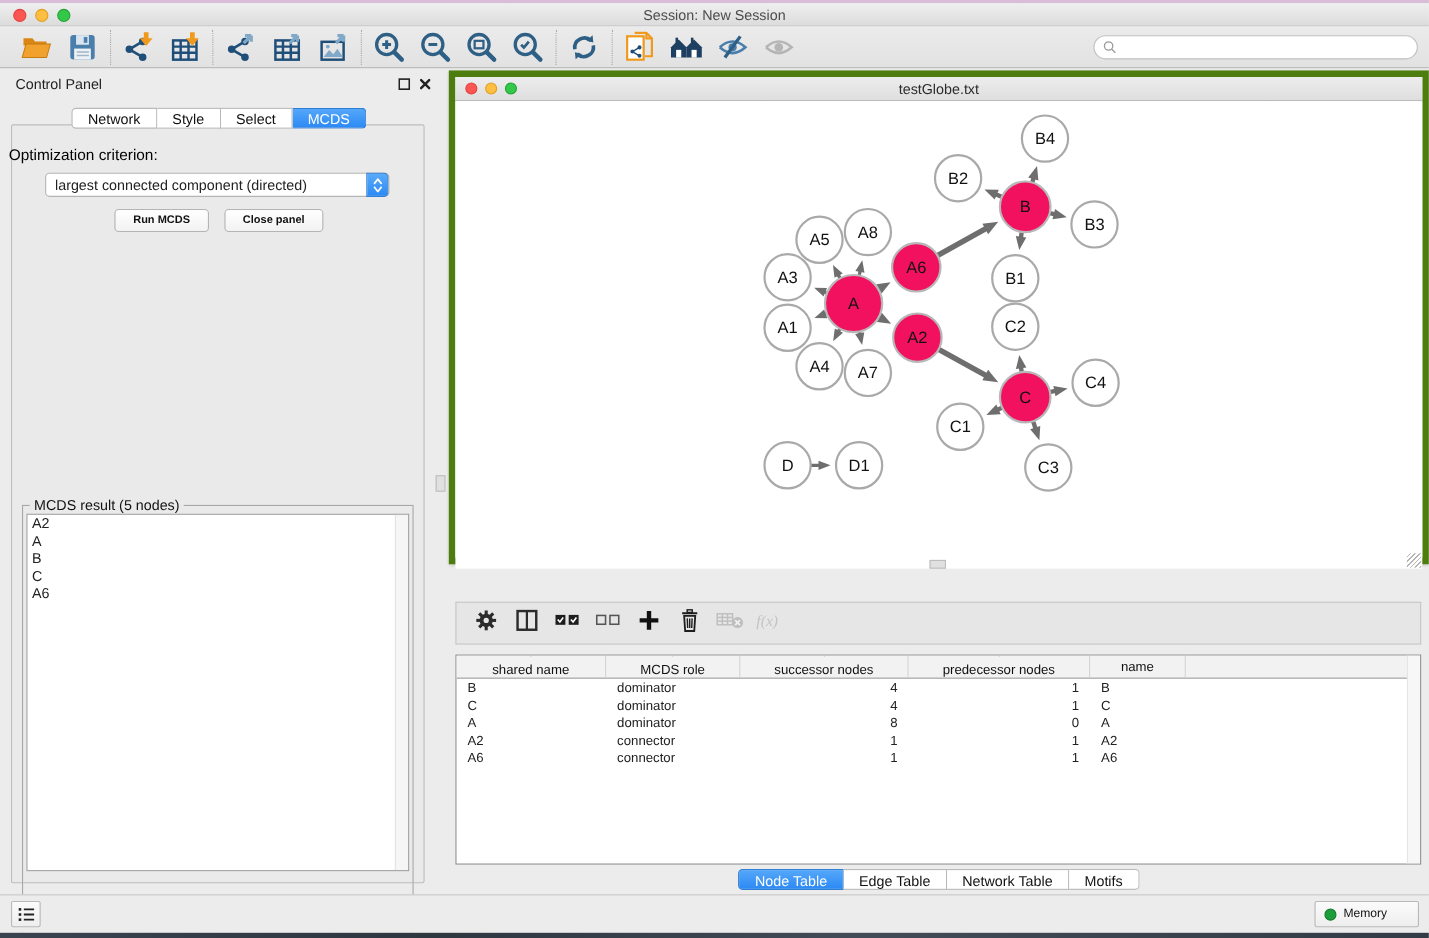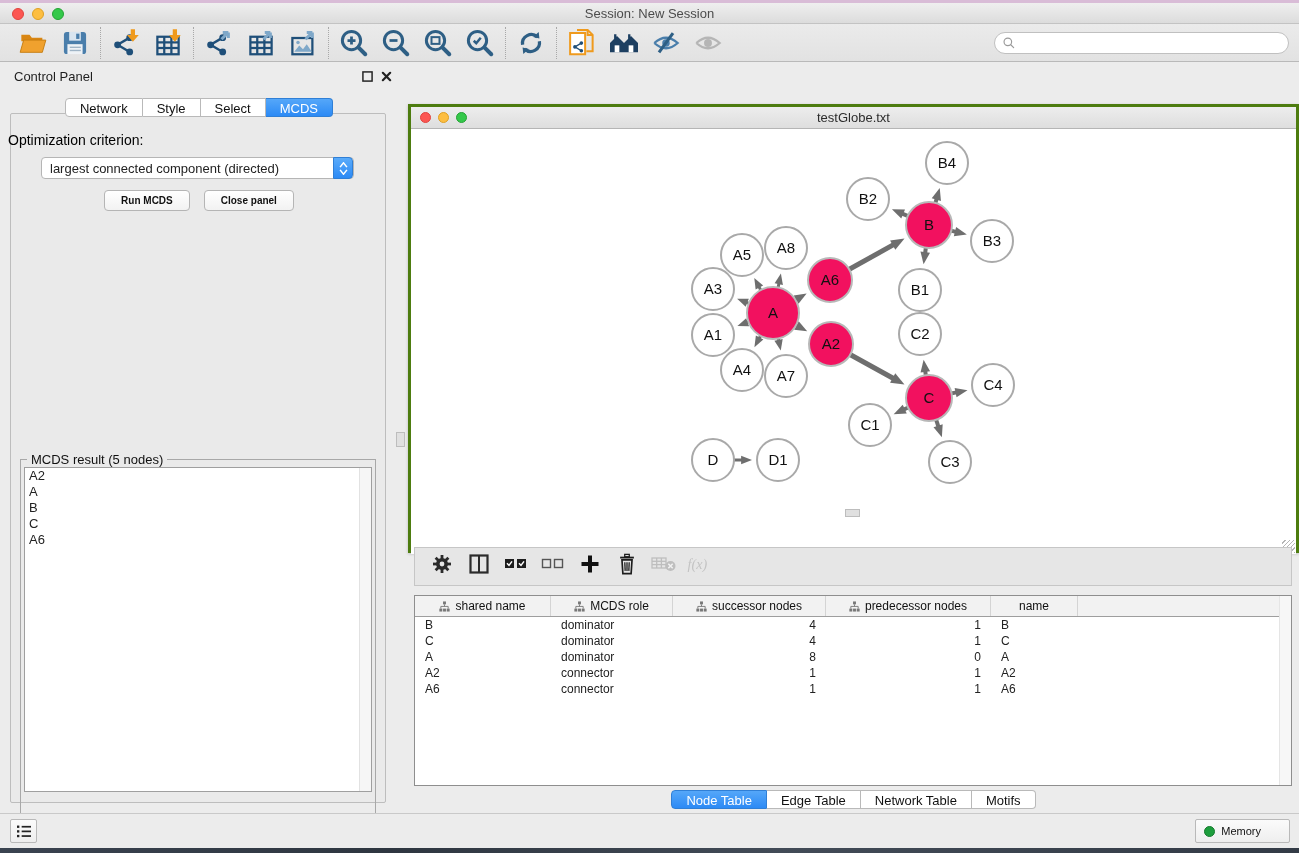--- a/index.html
+++ b/index.html
@@ -81,21 +81,21 @@
   }
   .listbox {
     position:absolute; left:3px; top:7px; width:348px; height:325px; background:#fff;
     border:1px solid #9f9f9f; font-size:13px; overflow:hidden;
   }
   .listbox .scroll-track { position:absolute; right:0; top:0; width:12px; height:100%; background:#f6f6f6; border-left:1px solid #e2e2e2; }
   .list-item { padding:0 4px; height:16px; line-height:16px; }
   
   .net-window {
     position:absolute; left:408px; top:64px; width:891px; height:449px;
-    border:3px solid #4d7c0f; background:#fff; box-shadow:0 1px 3px rgba(0,0,0,.2);margin-top:40px;
+    border:6px solid #4d7c0f; background:#fff; box-shadow:0 1px 3px rgba(0,0,0,.2);
   }
   .net-titlebar {
     position:relative; height:22px; background:linear-gradient(#ededed,#dedede);
     border-bottom:1px solid #b5b5b5; display:flex; align-items:center; justify-content:center;
   }
   .net-titlebar .title { font-size:13px; color:#2c2c2c; }
   .net-lights { position:absolute; left:9px; top:5px; display:flex; gap:7px; }
   .net-canvas { position:relative; width:100%; height:425px; background:#fff; }
   .resize-grip {
     position:absolute; right:1px; bottom:1px; width:13px; height:13px;
@@ -113,21 +113,21 @@
   }
   .tp-btn { width:30px; height:30px; display:flex; align-items:flex-start; justify-content:center; cursor:default; }
   .tp-btn.grayed { opacity:.45; }
   .table-wrap {
     position:absolute; left:6px; top:75px; width:878px; height:191px;
     background:#fff; border:1px solid #8e8e8e; overflow:hidden;
   }
   .thead { display:flex; height:21px; background:#f2f2f2; border-bottom:1px solid #9e9e9e; }
   .th {
     display:flex; align-items:center; justify-content:center; gap:5px;
-    font-size:12px; color:#111; border-right:1px solid #d4d4d4; height:100%;
+    font-size:12px; color:#111; border-right:1px solid #d4d4d4; height:100%;flex-direction:column;
   }
   .trow { display:flex; height:16px; font-size:12px; }
   .td { padding:0 10px; line-height:16px; white-space:nowrap; overflow:hidden; }
   .td.right { text-align:right; }
   .table-scroll-track { position:absolute; right:0; top:0; width:12px; height:100%; background:#f7f7f7; border-left:1px solid #e5e5e5; }
   .tp-tabs { position:absolute; left:0; top:270px; width:100%; display:flex; justify-content:center; }
   
   .statusbar {
     position:absolute; left:0; top:813px; width:1299px; height:35px;
     background:#ececec; border-top:1px solid #c9c9c9;

